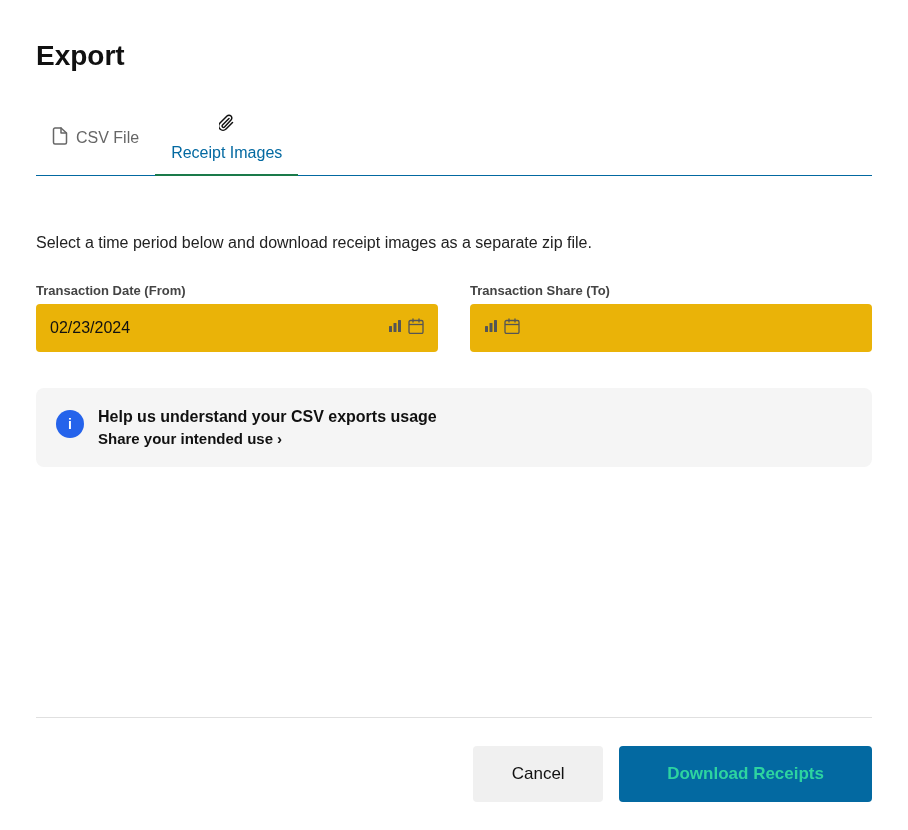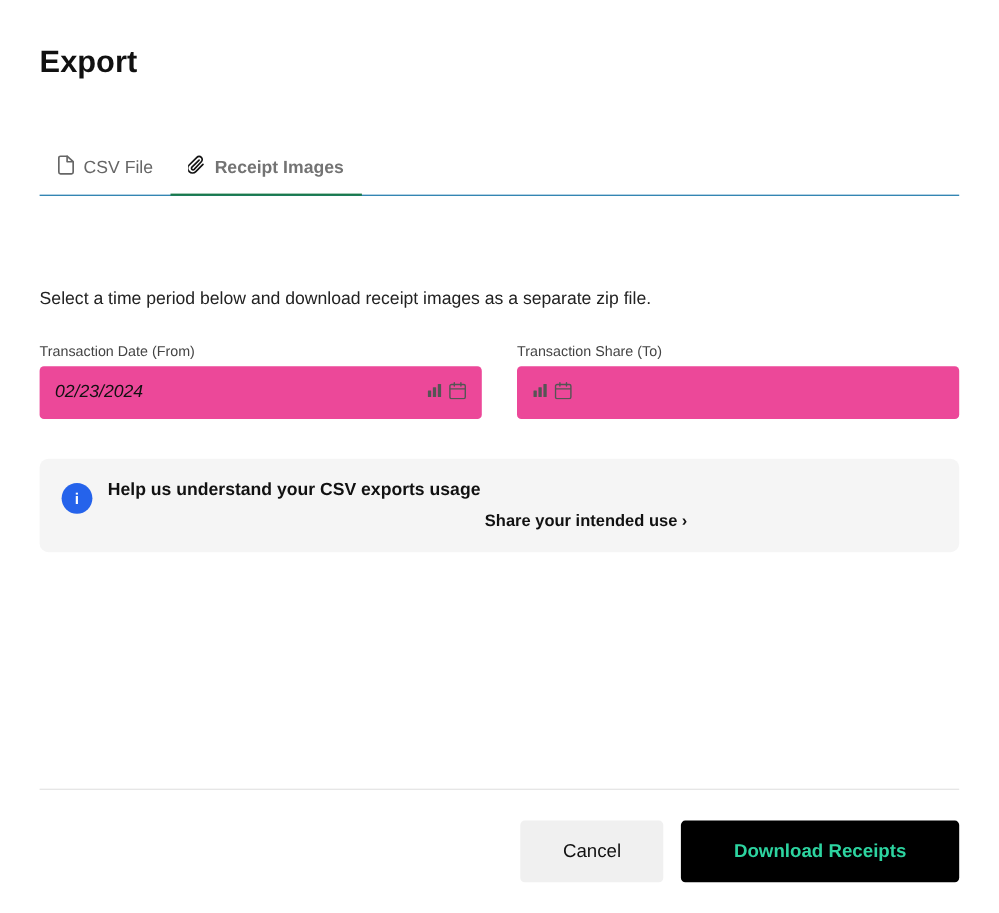--- a/index.html
+++ b/index.html
@@ -18,21 +18,20 @@
       justify-content: center;
     }
 
     .modal {
       background: #ffffff;
       width: 908px;
       height: 830px;
       padding: 40px 36px 0 36px;
       display: flex;
       flex-direction: column;
-      gap: 27px;
     }
 
     .modal-title {
       font-size: 28px;
       font-weight: 700;
       color: #111111;
       margin-bottom: 30px;
     }
 
     .tabs {
@@ -50,23 +49,24 @@
       cursor: pointer;
       font-size: 16px;
       font-weight: 400;
       color: #666666;
       border-bottom: 2px solid transparent;
       margin-bottom: -1px;
       text-decoration: none;
     }
 
     .tab.active {
-      font-weight: 700;
-      color: #737373;
+      font-weight: 400;
+      color: #0369a1;
       border-bottom: 2px solid #1a7a4a;
+      flex-direction: column;
     }
 
     .tab-icon {
       font-size: 16px;
       color: inherit;
     }
 
     .modal-body {
       padding: 32px 0 0 0;
       flex: 1;
@@ -90,33 +90,32 @@
     .date-field {
       display: flex;
       flex-direction: column;
       gap: 6px;
       flex: 1;
     }
 
     .date-label {
       font-size: 13px;
       color: #444444;
-      font-weight: 400;
+      font-weight: 700;
     }
 
     .date-input-wrapper {
       display: flex;
       align-items: center;
-      background: #ec4899;
+      background: #eab308;
       border: none;
       border-radius: 4px;
       padding: 12px 14px;
       gap: 8px;
       height: 48px;
-      font-style: italic;
     }
 
     .date-value {
       flex: 1;
       font-size: 16px;
       color: #111111;
       font-weight: 400;
     }
 
     .date-icons {
@@ -145,39 +144,38 @@
       justify-content: center;
       color: white;
       font-size: 14px;
       font-weight: 700;
       flex-shrink: 0;
       margin-top: 2px;
     }
 
     .info-content {
       display: flex;
-      flex-direction: row;
+      flex-direction: column;
       gap: 4px;
     }
 
     .info-title {
       font-size: 16px;
       font-weight: 700;
       color: #111111;
     }
 
     .info-link {
       font-size: 15px;
       font-weight: 700;
       color: #111111;
       cursor: pointer;
       display: flex;
       align-items: center;
       gap: 4px;
-      margin-top: 28px;
     }
 
     .footer {
       border-top: 1px solid #e0e0e0;
       padding: 28px 0;
       display: flex;
       justify-content: flex-end;
       gap: 16px;
       margin-top: auto;
     }
@@ -189,21 +187,21 @@
       border-radius: 4px;
       padding: 16px 36px;
       font-size: 17px;
       font-weight: 500;
       cursor: pointer;
       height: 56px;
       min-width: 130px;
     }
 
     .btn-download {
-      background: #000000;
+      background: #0369a1;
       color: #2dd4a0;
       border: none;
       border-radius: 4px;
       padding: 16px 48px;
       font-size: 17px;
       font-weight: 600;
       cursor: pointer;
       height: 56px;
       min-width: 220px;
     }

